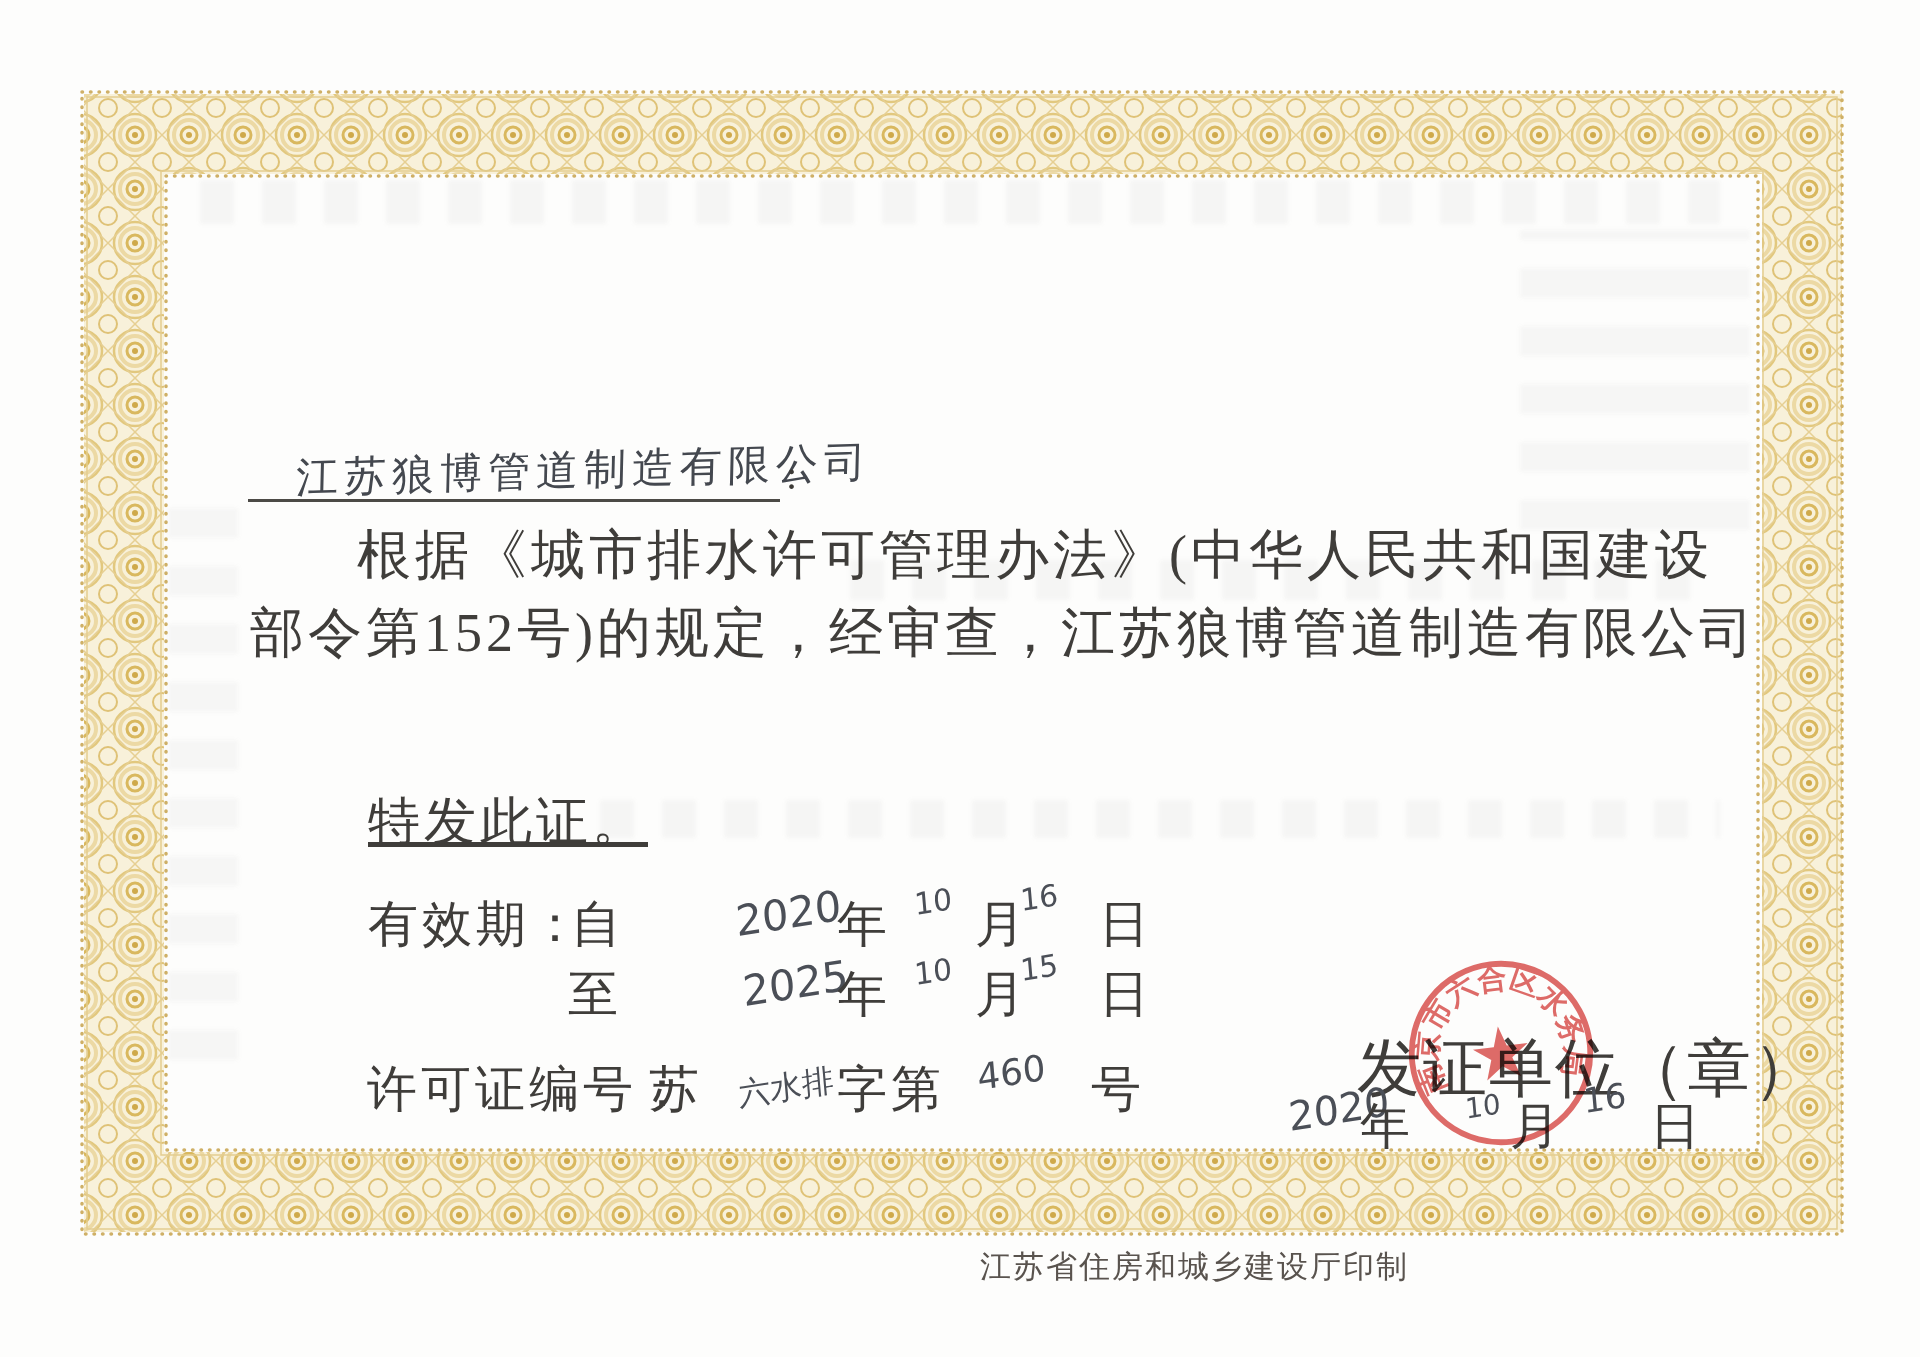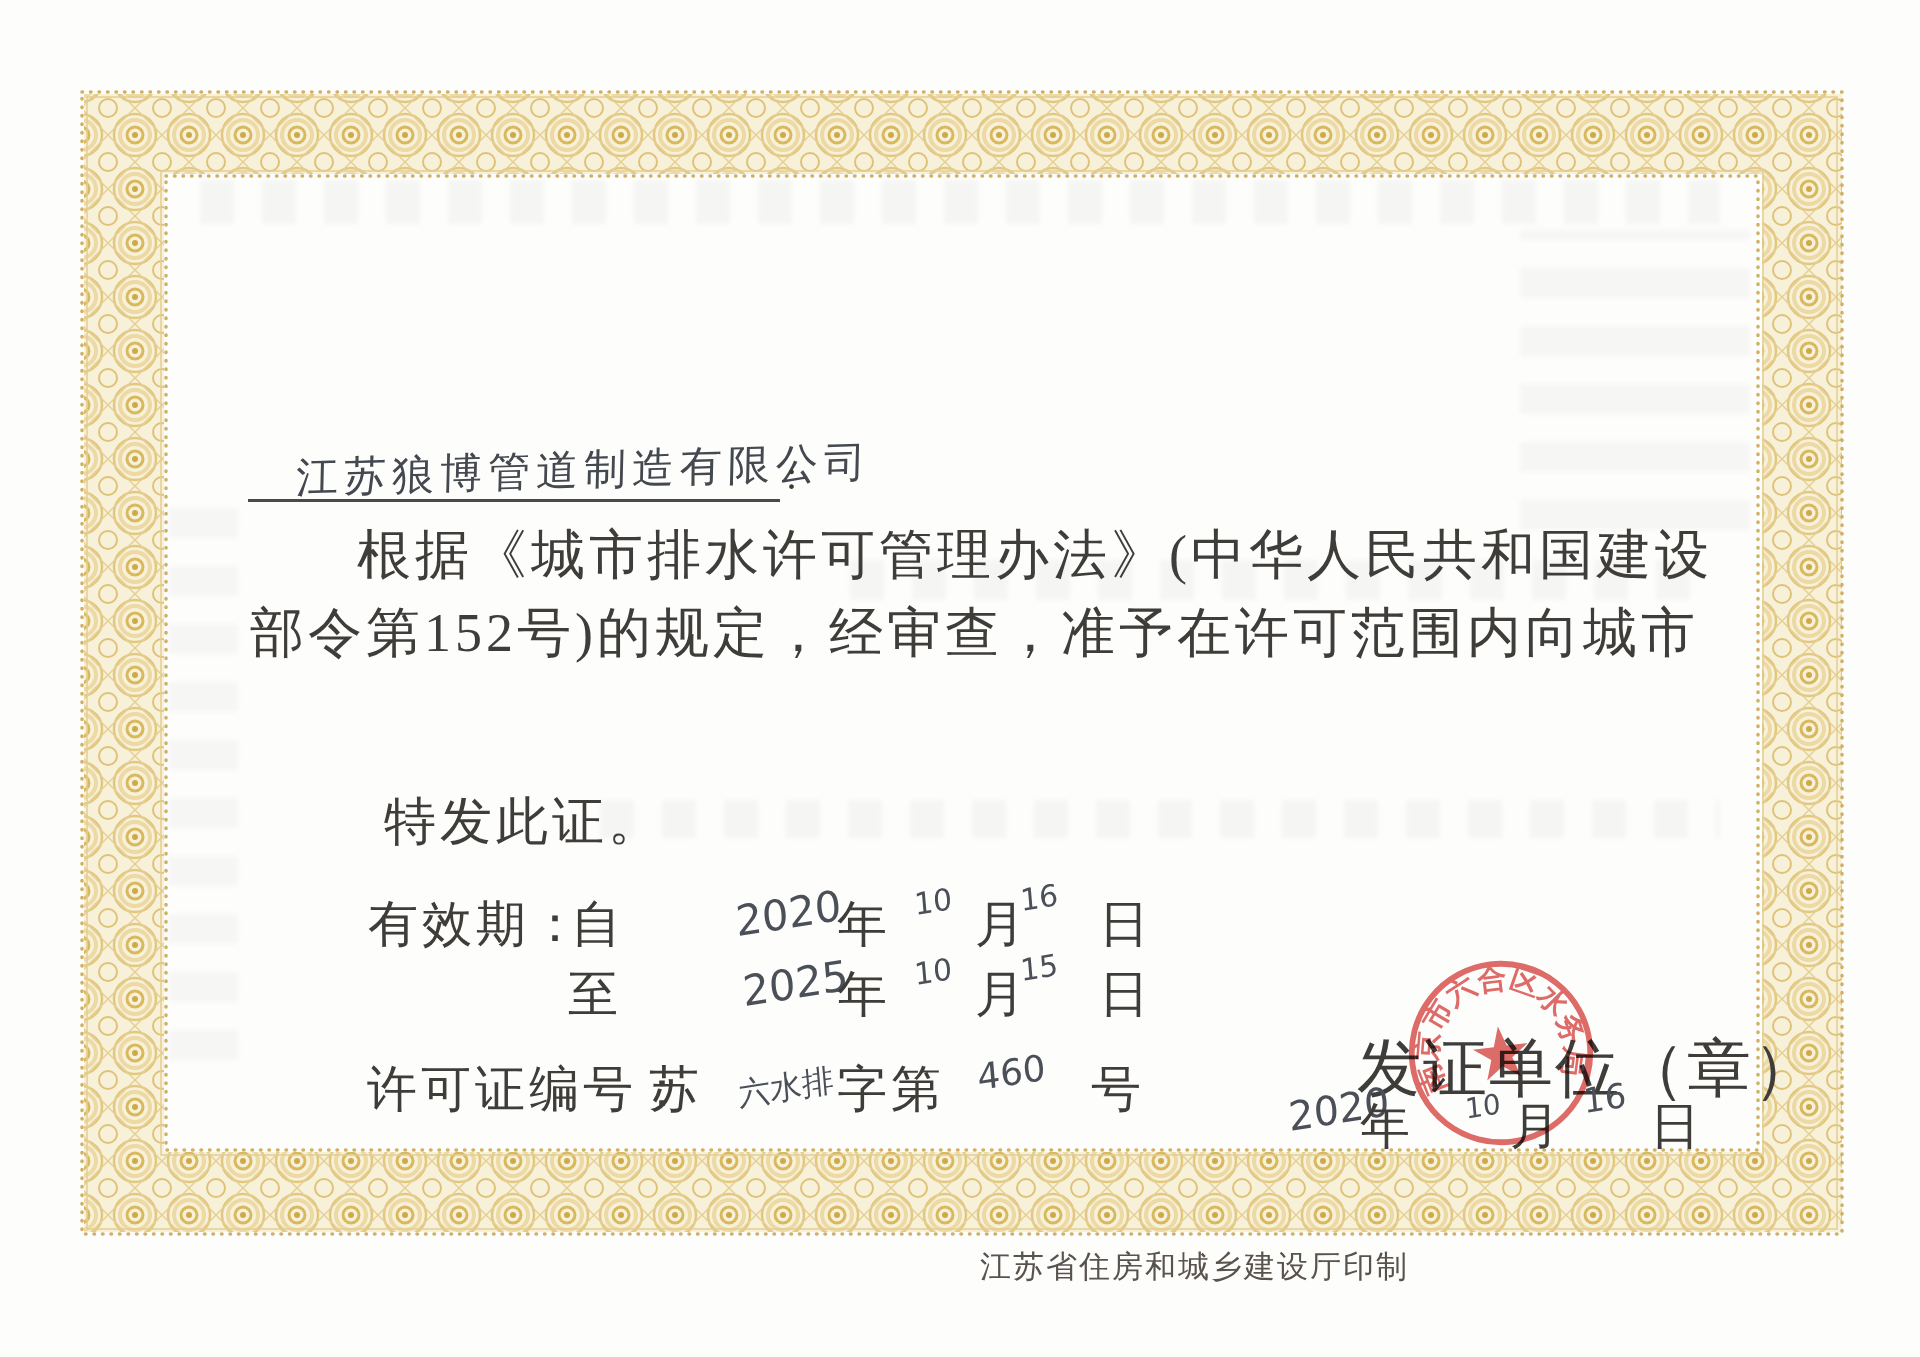--- a/index.html
+++ b/index.html
@@ -85,24 +85,24 @@
   <div class="bleed bleed-h" style="left:600px; top:800px; width:1120px; height:38px;"></div>
   <div class="bleed bleed-v" style="left:168px; top:500px; width:70px; height:560px;"></div>
 
 
   <div class="company-name">江苏狼博管道制造有限公司</div>
   <div class="company-line"></div>
   <div class="company-colon">:</div>
 
   <div class="body-par">
     <div class="line first">根据《城市排水许可管理办法》(中华人民共和国建设</div>
-    <div class="line">部令第152号)的规定，经审查，准予在许可范围内向城市</div>
+    <div class="line">部令第152号)的规定，经审查，江苏狼博管道制造有限公司</div>
   </div>
 
-  <div class="printed" style="left:384px; top:787px; font-size:52px;">特发此证。</div>
+  <div class="printed" style="left:368px; top:787px; font-size:52px;text-decoration:underline;">特发此证。</div>
 
   <div class="printed" style="left:368px; top:891px;">有效期：</div>
   <div class="printed" style="left:571px; top:891px;">自</div>
   <div class="hw" style="left:735px; top:889px; font-size:42px;">2020</div>
   <div class="printed" style="left:837px; top:891px;">年</div>
   <div class="hw" style="left:914px; top:884px; font-size:30px;">10</div>
   <div class="printed" style="left:975px; top:891px;">月</div>
   <div class="hw" style="left:1020px; top:880px; font-size:30px;">16</div>
   <div class="printed" style="left:1099px; top:891px;">日</div>
 

